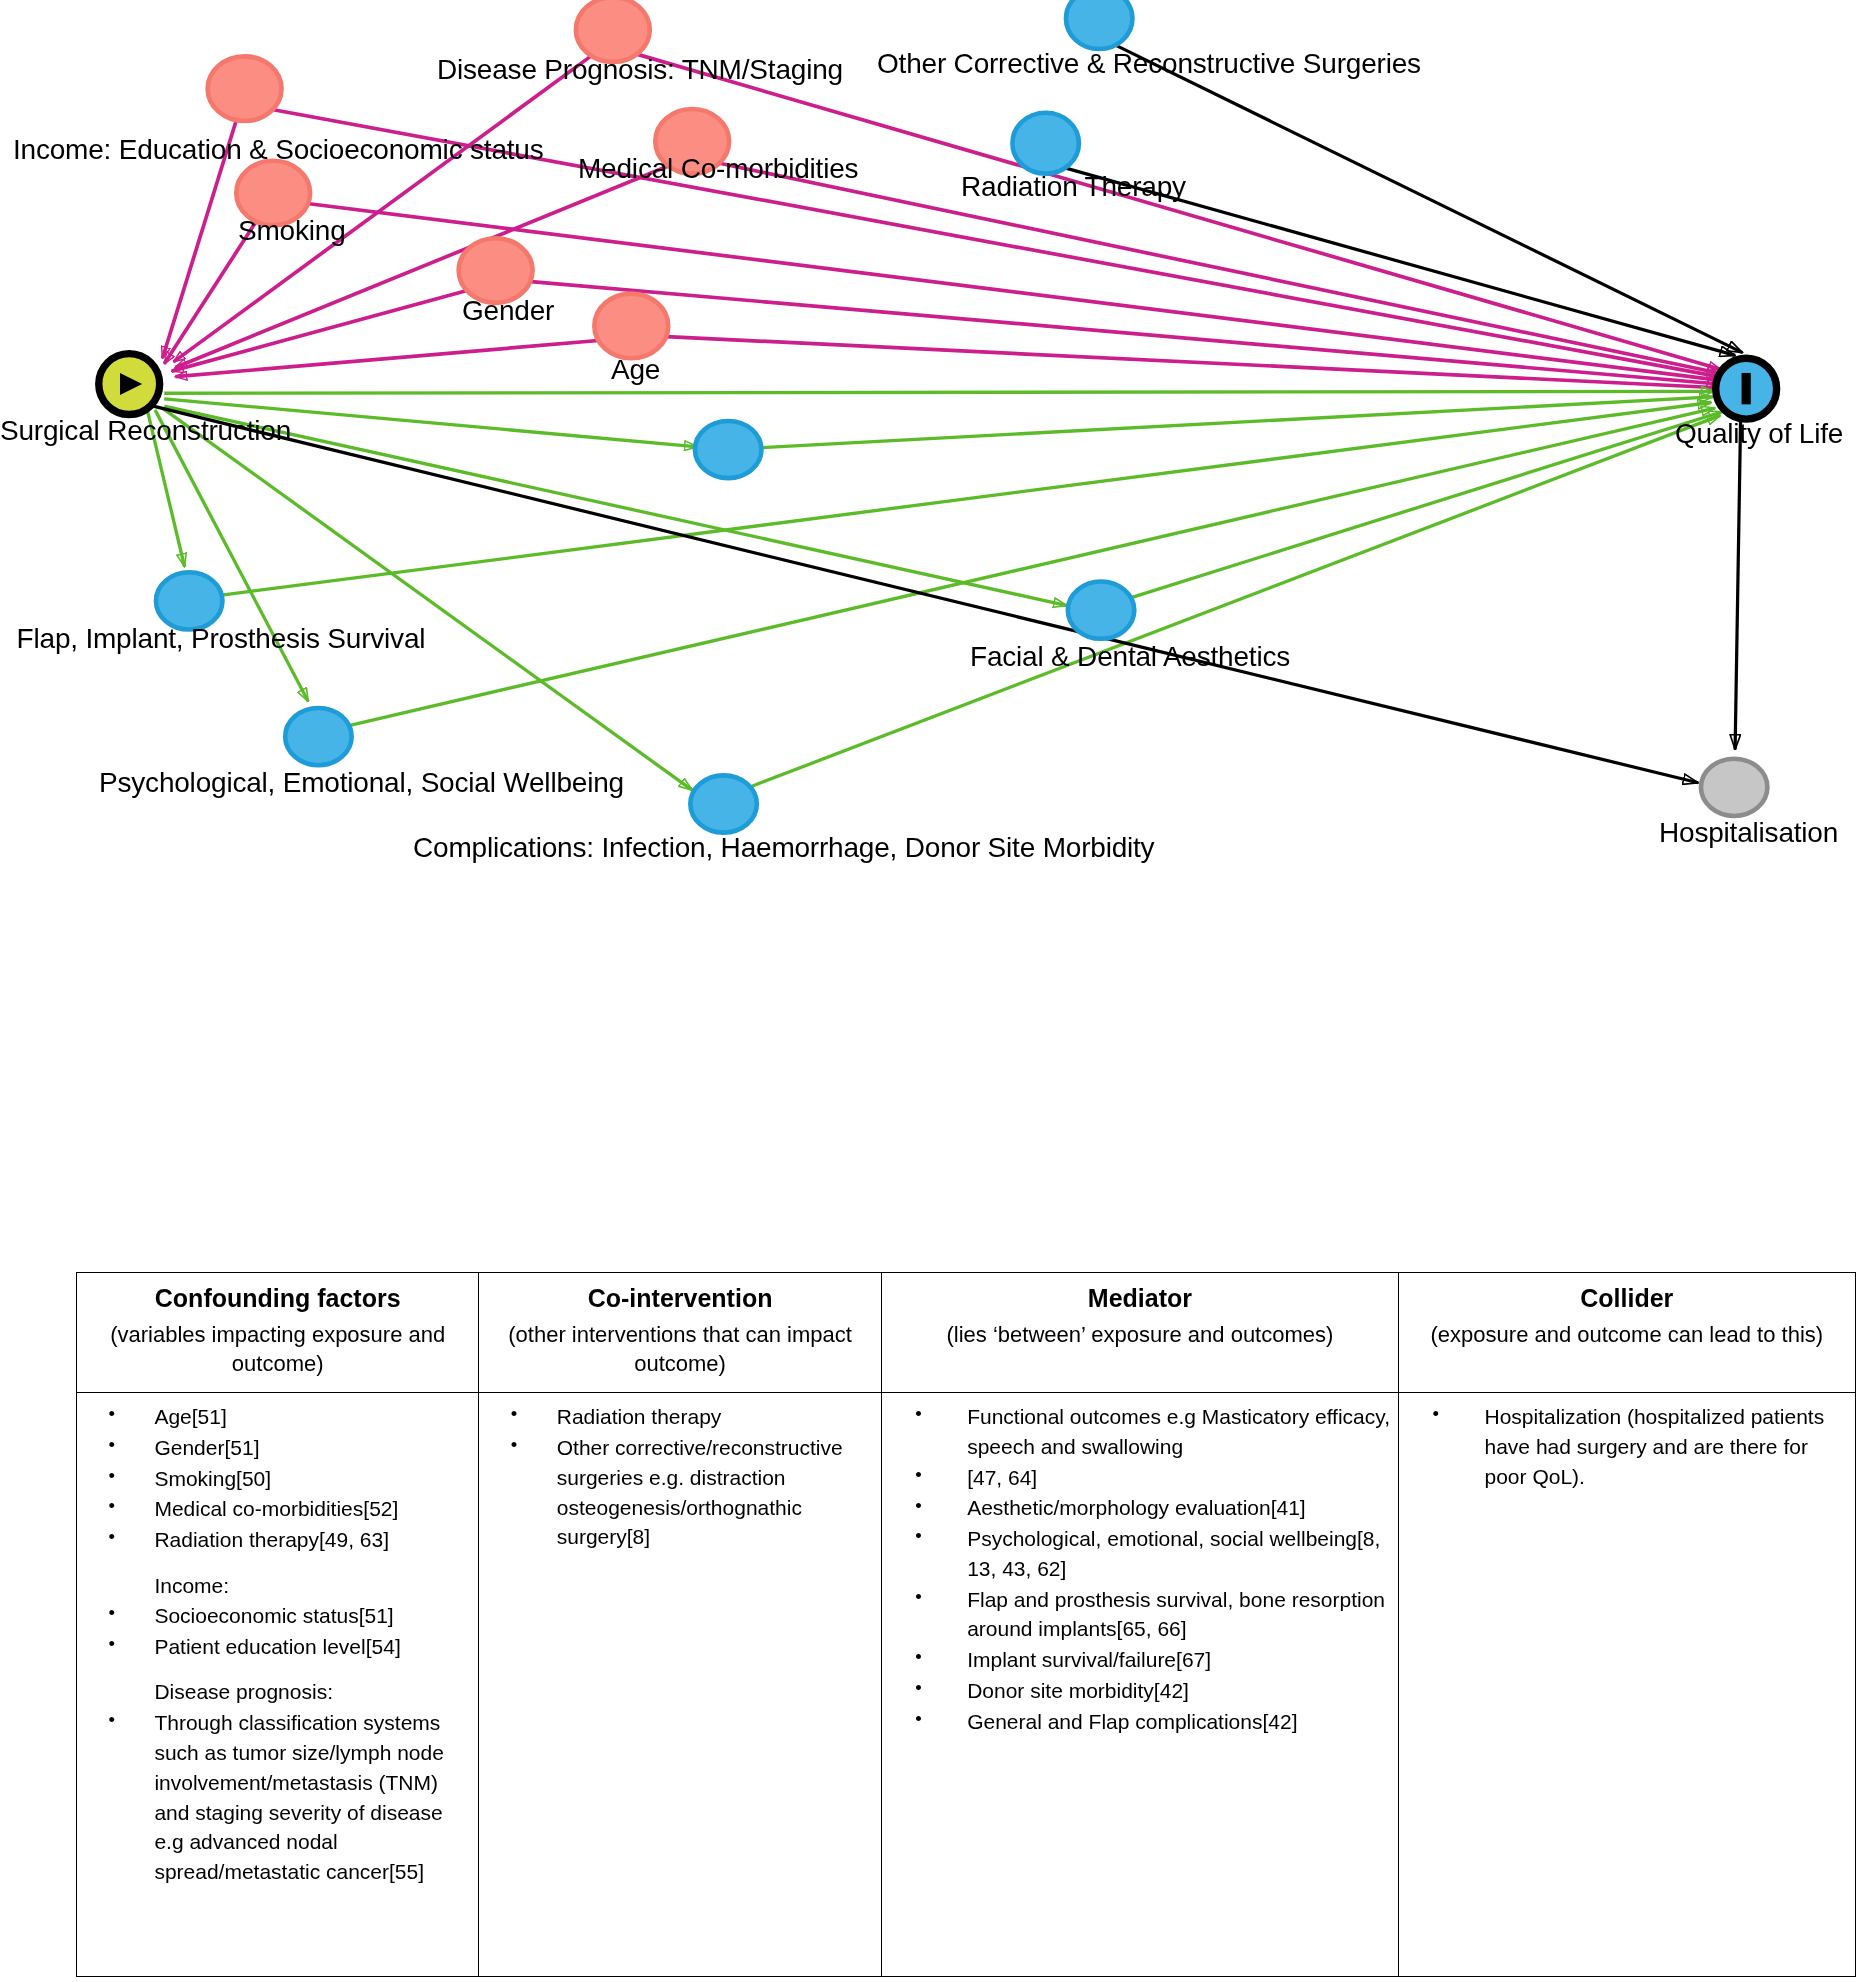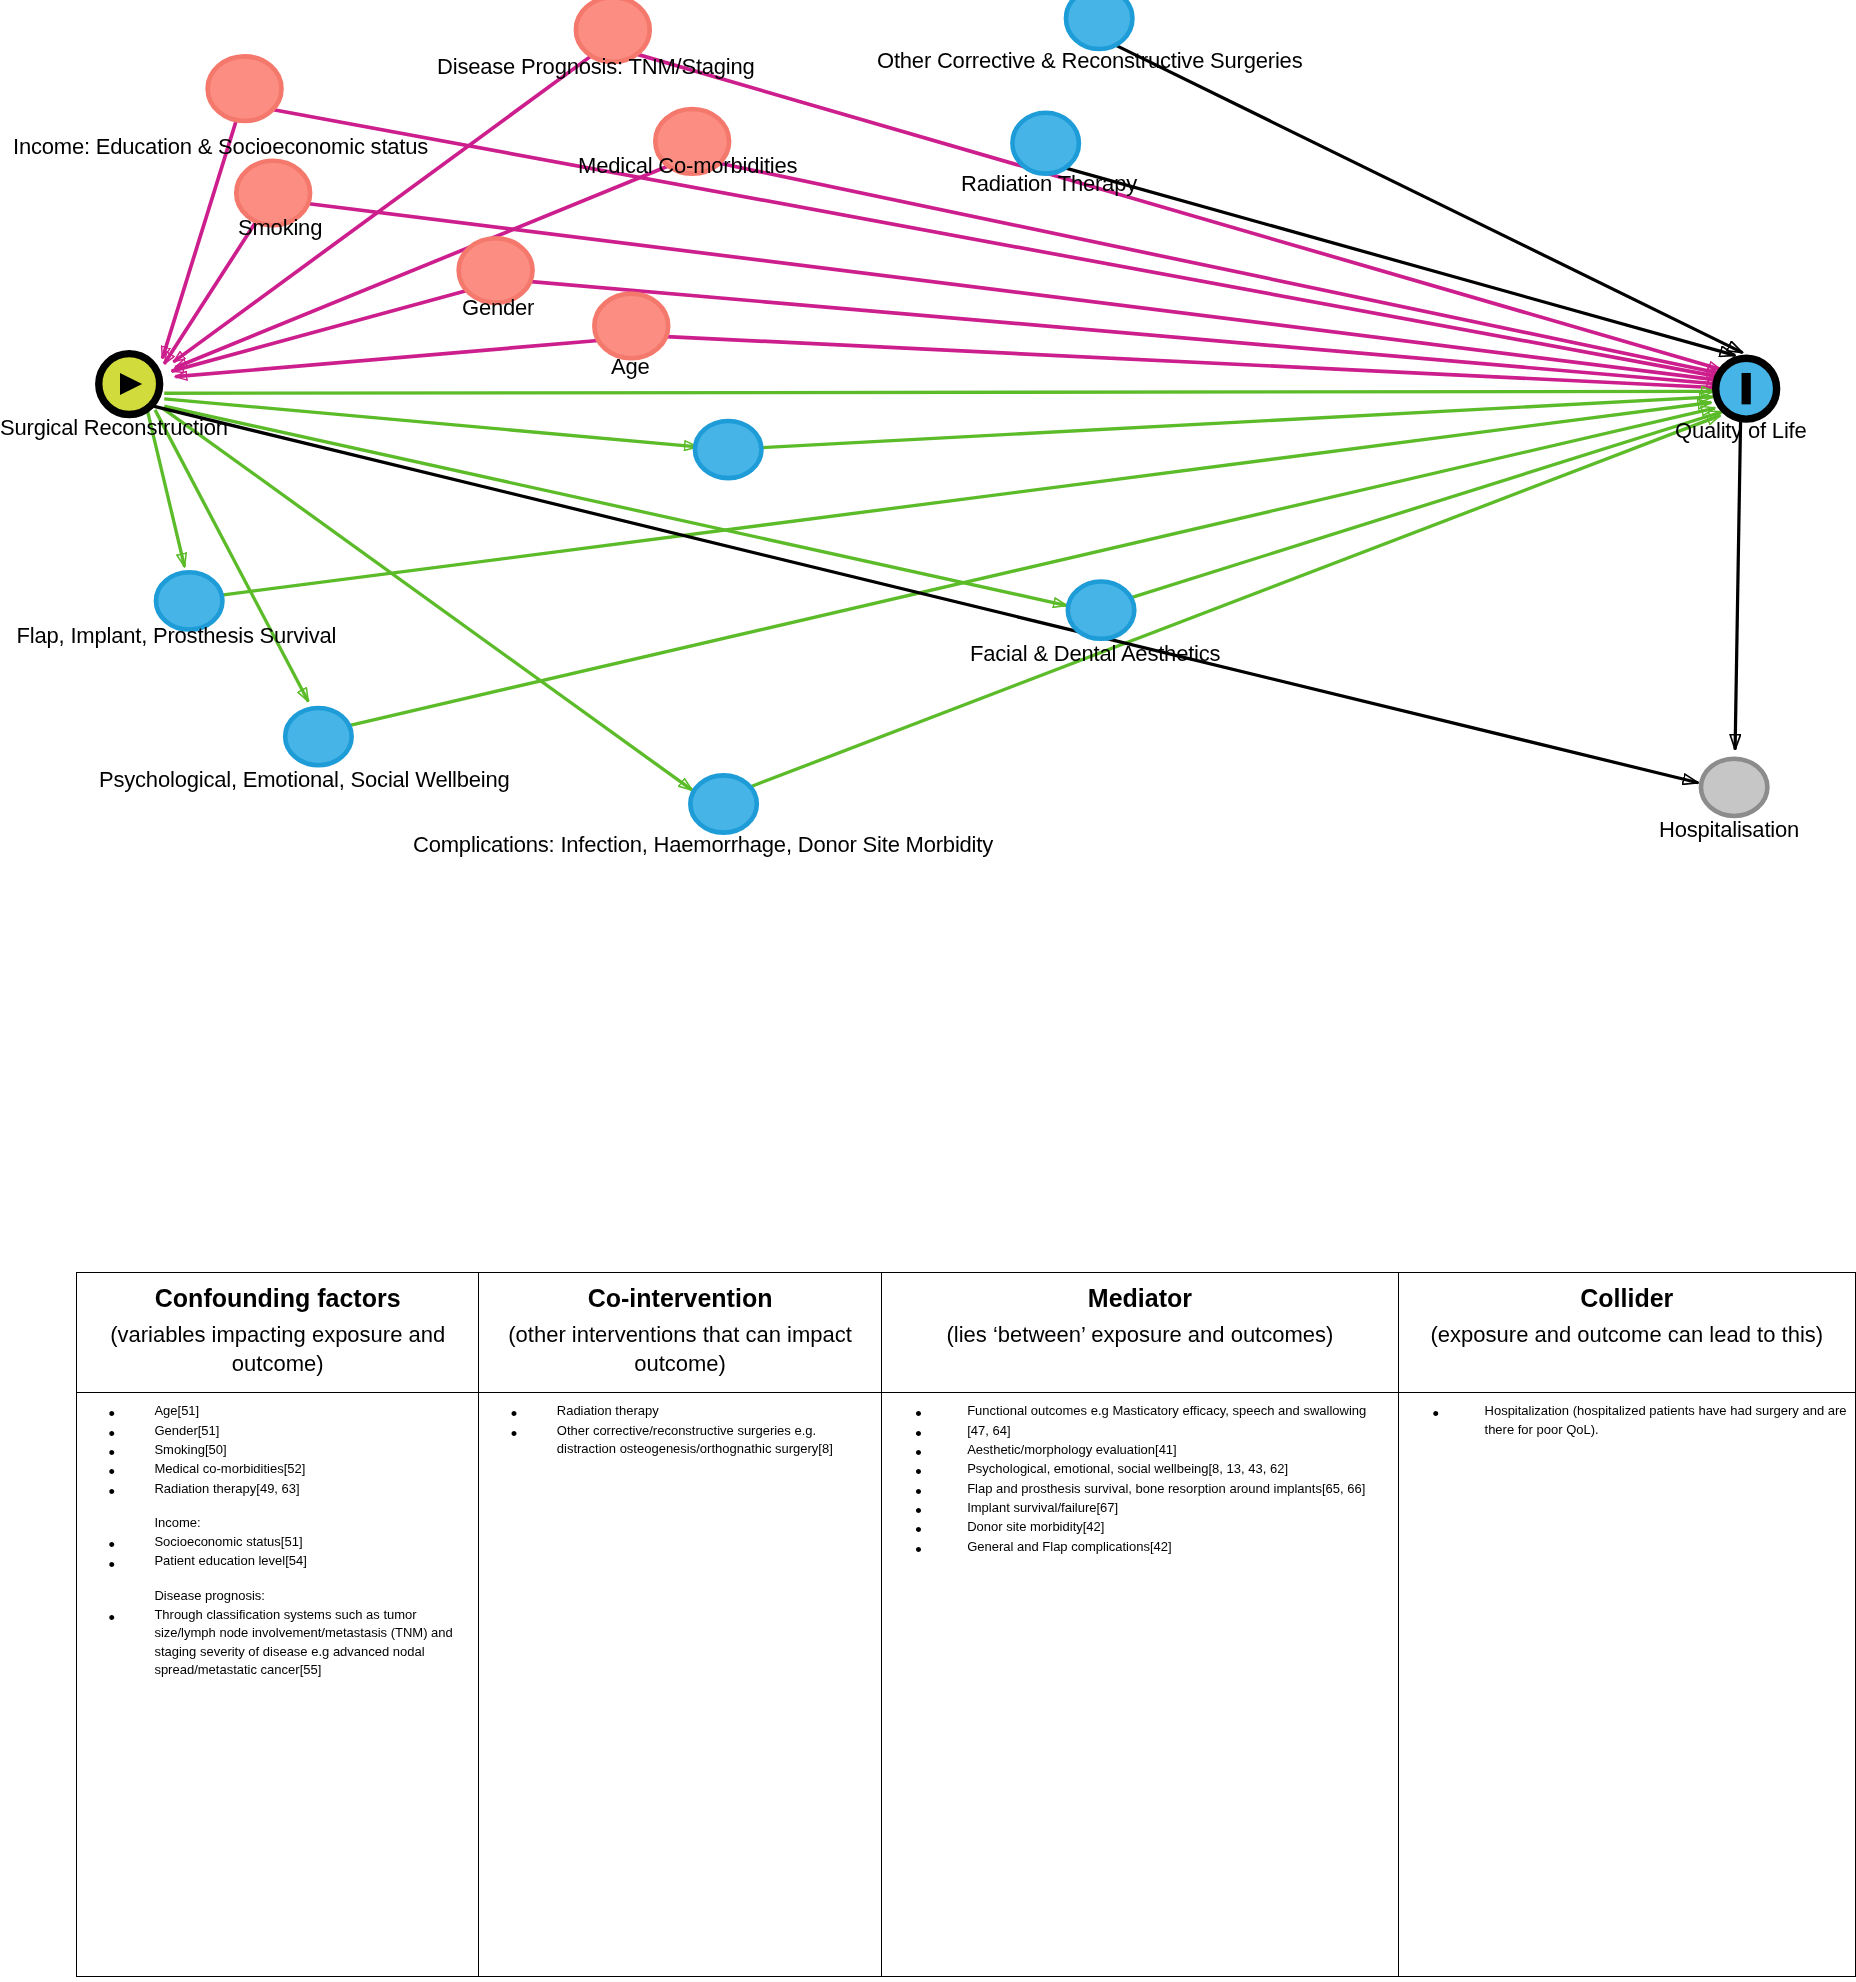--- a/index.html
+++ b/index.html
@@ -27,21 +27,21 @@
     position: absolute;
     left: 0;
     top: 0;
     width: 1856px;
     height: 1200px;
   }
 
   .node-label {
     position: absolute;
     font-family: "Liberation Sans", sans-serif;
-    font-size: 22px;
+    font-size: 28px;
     color: #000;
     white-space: nowrap;
     line-height: 1;
     letter-spacing: -0.2px;
   }
 
   
   #legend-table {
     position: absolute;
     left: 76px;
@@ -77,21 +77,21 @@
   #legend-table tbody td {
     padding: 9.2px 7.4px 11px 7.4px;
     height: 563px;
   }
   .cell-list {
     list-style: none;
     margin: 0;
     padding: 0;
   }
   .cell-list > li {
-    font-size: 13px;
+    font-size: 21px;
     line-height: 1.42;
     position: relative;
     padding-left: 81px;
     margin-bottom: 0.9px;
   }
   .cell-list > li.bullet::before {
     content: "\2022";
     position: absolute;
     left: 20px;
     top: -0.9px;

